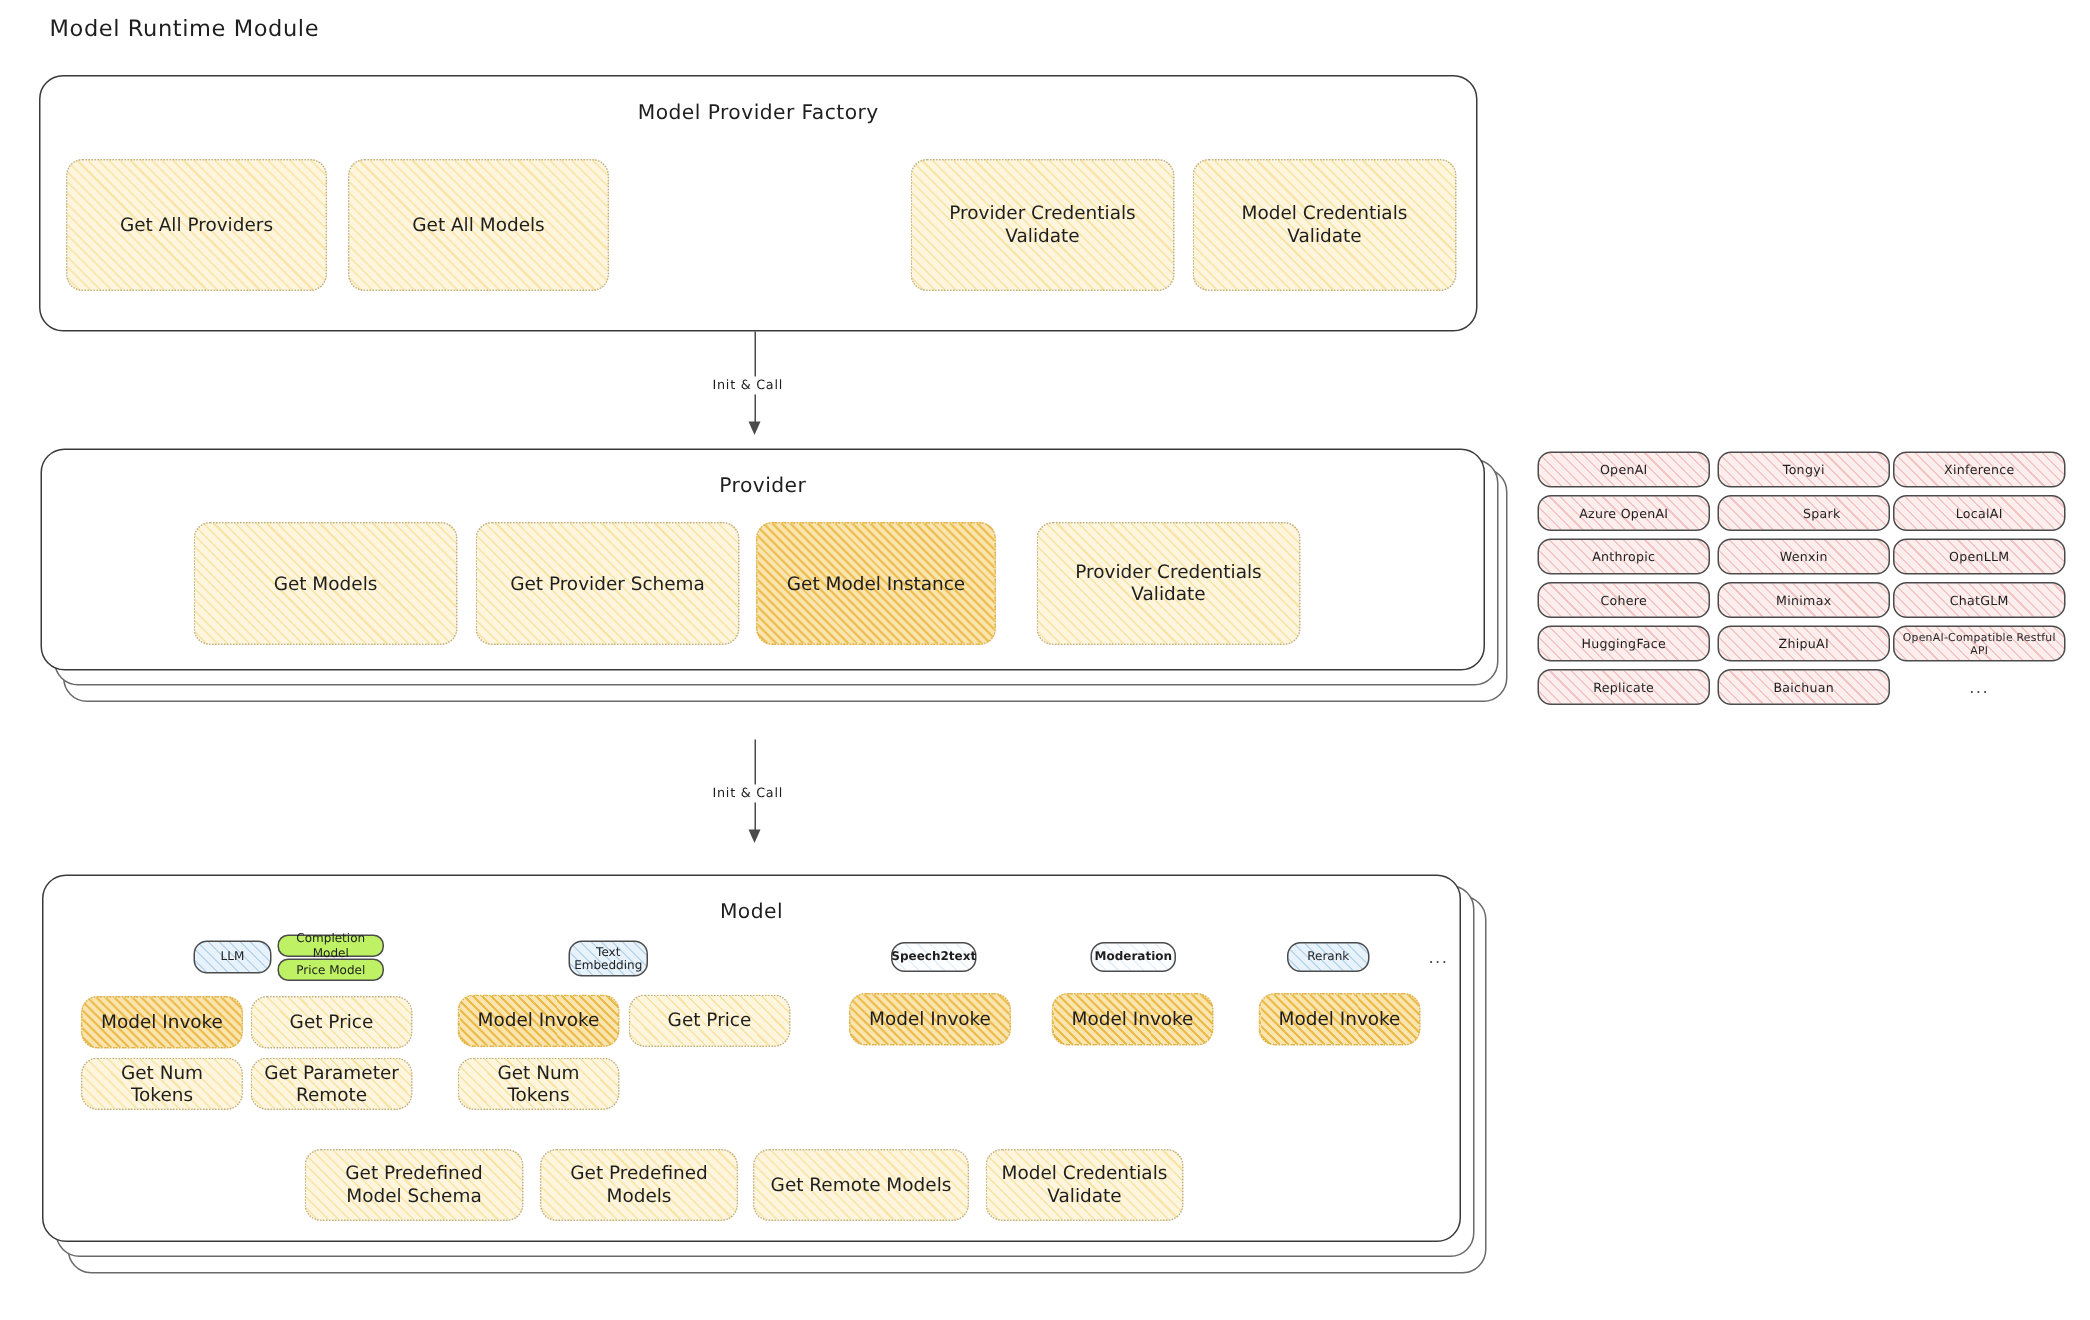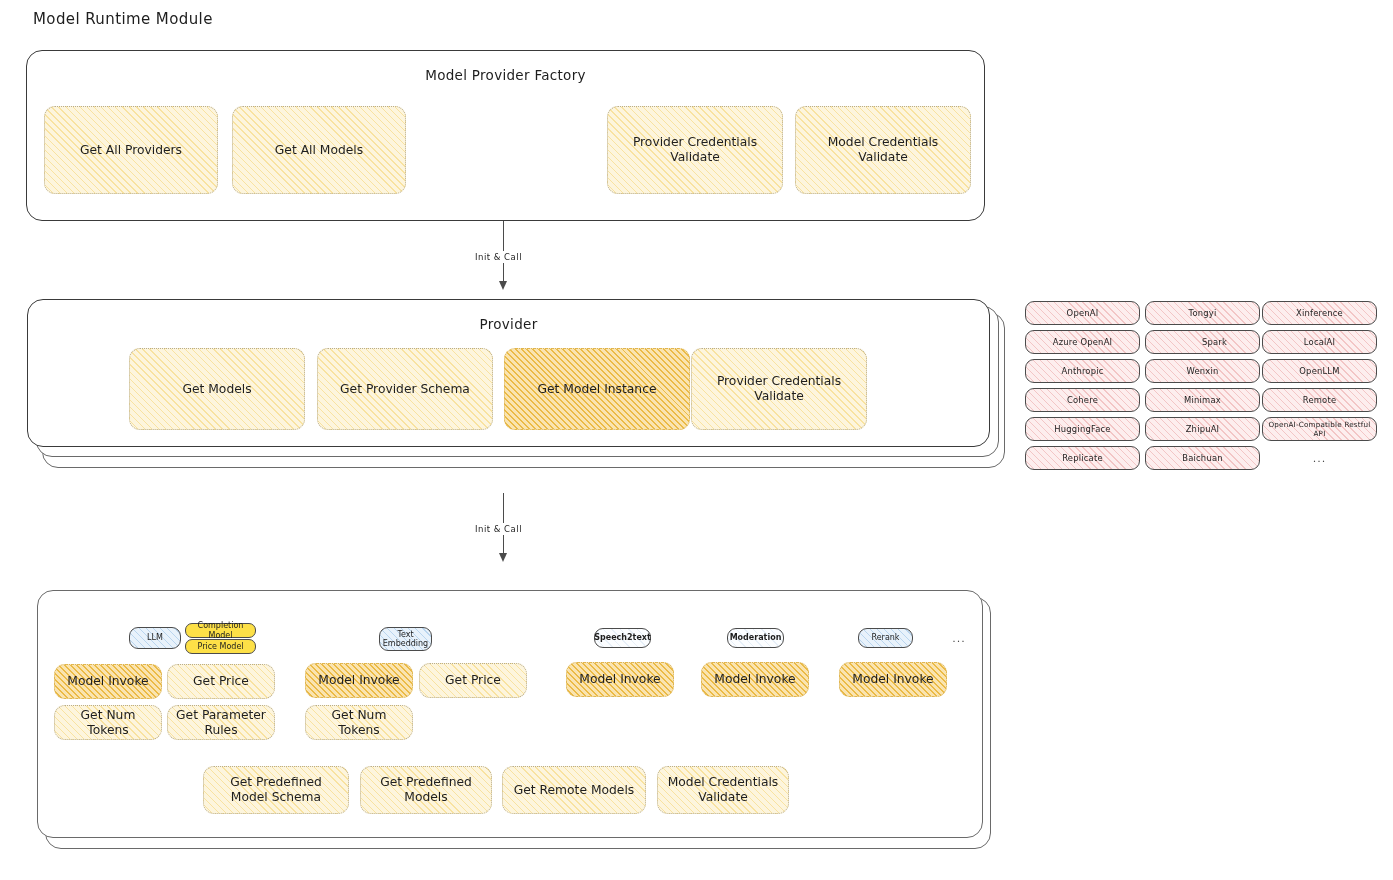--- a/index.html
+++ b/index.html
@@ -115,21 +115,21 @@
         rgba(255,255,255,0) 1px, rgba(255,255,255,0) 5px);
   }
   .badge.pale{
     background-color:#fbfdff;
     background-image:repeating-linear-gradient(45deg,
         rgba(150,185,220,.20) 0px, rgba(150,185,220,.20) 1px,
         rgba(255,255,255,0) 1px, rgba(255,255,255,0) 6px);
     font-weight:bold;
   }
   .badge.plain{
-    background:#fde047;
+    background:#bef264;
     background-image:none;
     border-width:1px;
     border-radius:7px;
   }
 
   
   .arrow-line{
     position:absolute;
     width:1.3px;
     background:#4b4b4b;
@@ -172,59 +172,62 @@
   <div class="abs arrow-label" style="left:471px;top:251px;">Init &amp; Call</div>
 
   <div class="abs stack-layer" style="left:42px;top:312px;width:963px;height:156px;"></div>
   <div class="abs stack-layer" style="left:36px;top:306px;width:963px;height:151px;z-index:1;"></div>
   <div class="abs outer top" style="left:27px;top:299px;width:963px;height:148px;">
     <div class="outer-title">Provider</div>
   </div>
 
   <div class="abs chip" style="left:129px;top:348px;width:176px;height:82px;z-index:4;">Get Models</div>
   <div class="abs chip" style="left:317px;top:348px;width:176px;height:82px;z-index:4;">Get Provider Schema</div>
-  <div class="abs chip hl" style="left:504px;top:348px;width:186px;height:82px;z-index:4;text-align:right;">Get Model Instance</div>
+  <div class="abs chip hl" style="left:504px;top:348px;width:160px;height:82px;z-index:4;text-align:right;">Get Model Instance</div>
   <div class="abs chip" style="left:691px;top:348px;width:176px;height:82px;z-index:4;">Provider Credentials Validate</div>
 
   <div class="abs pill" style="left:1025px;top:301px;width:115px;height:24px;">OpenAI</div>
   <div class="abs pill" style="left:1025px;top:330px;width:115px;height:24px;">Azure OpenAI</div>
   <div class="abs pill" style="left:1025px;top:359px;width:115px;height:24px;">Anthropic</div>
   <div class="abs pill" style="left:1025px;top:388px;width:115px;height:24px;">Cohere</div>
   <div class="abs pill" style="left:1025px;top:417px;width:115px;height:24px;">HuggingFace</div>
   <div class="abs pill" style="left:1025px;top:446px;width:115px;height:24px;">Replicate</div>
 
   <div class="abs pill" style="left:1145px;top:301px;width:115px;height:24px;">Tongyi</div>
   <div class="abs pill" style="left:1145px;top:330px;width:115px;height:24px;padding-left:24px;">Spark</div>
   <div class="abs pill" style="left:1145px;top:359px;width:115px;height:24px;">Wenxin</div>
   <div class="abs pill" style="left:1145px;top:388px;width:115px;height:24px;">Minimax</div>
   <div class="abs pill" style="left:1145px;top:417px;width:115px;height:24px;">ZhipuAI</div>
   <div class="abs pill" style="left:1145px;top:446px;width:115px;height:24px;">Baichuan</div>
 
   <div class="abs pill" style="left:1262px;top:301px;width:115px;height:24px;">Xinference</div>
   <div class="abs pill" style="left:1262px;top:330px;width:115px;height:24px;">LocalAI</div>
   <div class="abs pill" style="left:1262px;top:359px;width:115px;height:24px;">OpenLLM</div>
-  <div class="abs pill" style="left:1262px;top:388px;width:115px;height:24px;">Remote</div>
+  <div class="abs pill" style="left:1262px;top:388px;width:115px;height:24px;">ChatGLM</div>
   <div class="abs pill" style="left:1262px;top:417px;width:115px;height:24px;font-size:7.2px;">OpenAI-Compatible Restful API</div>
   <div class="abs ellipsis" style="left:1262px;top:452px;width:115px;">...</div>
 
   <div class="abs arrow-line" style="left:503px;top:493px;height:64px;"></div>
   <div class="abs arrow-head" style="left:499px;top:553px;"></div>
   <div class="abs arrow-label" style="left:471px;top:523px;">Init &amp; Call</div>
 
   <div class="abs stack-layer" style="left:45px;top:597px;width:946px;height:252px;"></div>
   <div class="abs stack-layer" style="left:37px;top:590px;width:946px;height:248px;z-index:1;"></div>
+  <div class="abs outer top" style="left:28px;top:583px;width:946px;height:245px;">
+    <div class="outer-title">Model</div>
+  </div>
 
   <div class="abs badge" style="left:129px;top:627px;width:52px;height:22px;z-index:4;">LLM</div>
   <div class="abs badge plain" style="left:185px;top:623px;width:71px;height:15px;z-index:4;">Completion Model</div>
   <div class="abs badge plain" style="left:185px;top:639px;width:71px;height:15px;z-index:4;">Price Model</div>
 
   <div class="abs chip hl" style="left:54px;top:664px;width:108px;height:35px;z-index:4;">Model Invoke</div>
   <div class="abs chip" style="left:167px;top:664px;width:108px;height:35px;z-index:4;">Get Price</div>
   <div class="abs chip" style="left:54px;top:705px;width:108px;height:35px;z-index:4;">Get Num Tokens</div>
-  <div class="abs chip" style="left:167px;top:705px;width:108px;height:35px;z-index:4;">Get Parameter Rules</div>
+  <div class="abs chip" style="left:167px;top:705px;width:108px;height:35px;z-index:4;">Get Parameter Remote</div>
 
   <div class="abs badge" style="left:379px;top:627px;width:53px;height:24px;z-index:4;">Text Embedding</div>
 
   <div class="abs chip hl" style="left:305px;top:663px;width:108px;height:35px;z-index:4;">Model Invoke</div>
   <div class="abs chip" style="left:419px;top:663px;width:108px;height:35px;z-index:4;">Get Price</div>
   <div class="abs chip" style="left:305px;top:705px;width:108px;height:35px;z-index:4;">Get Num Tokens</div>
 
   <div class="abs badge pale" style="left:594px;top:628px;width:57px;height:20px;z-index:4;">Speech2text</div>
   <div class="abs chip hl" style="left:566px;top:662px;width:108px;height:35px;z-index:4;">Model Invoke</div>
 

